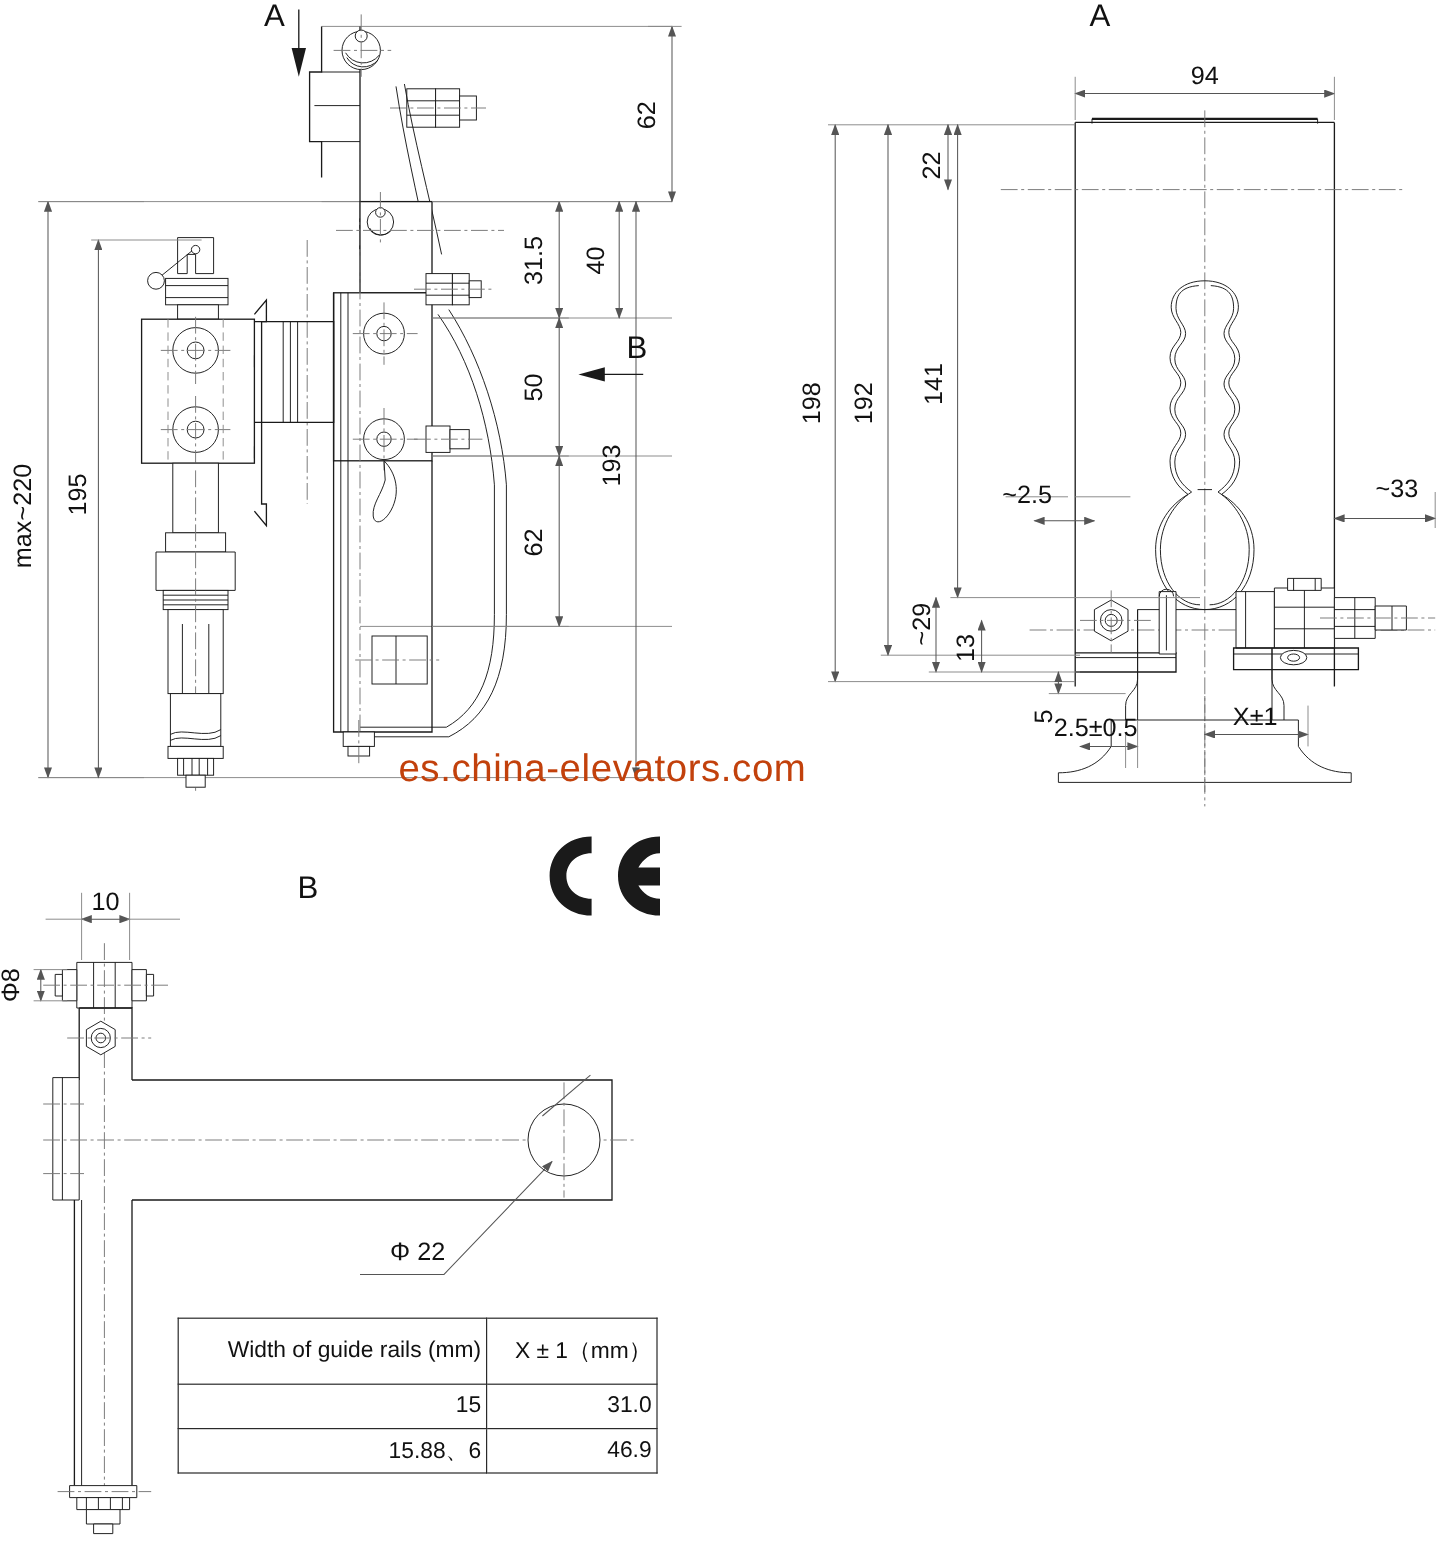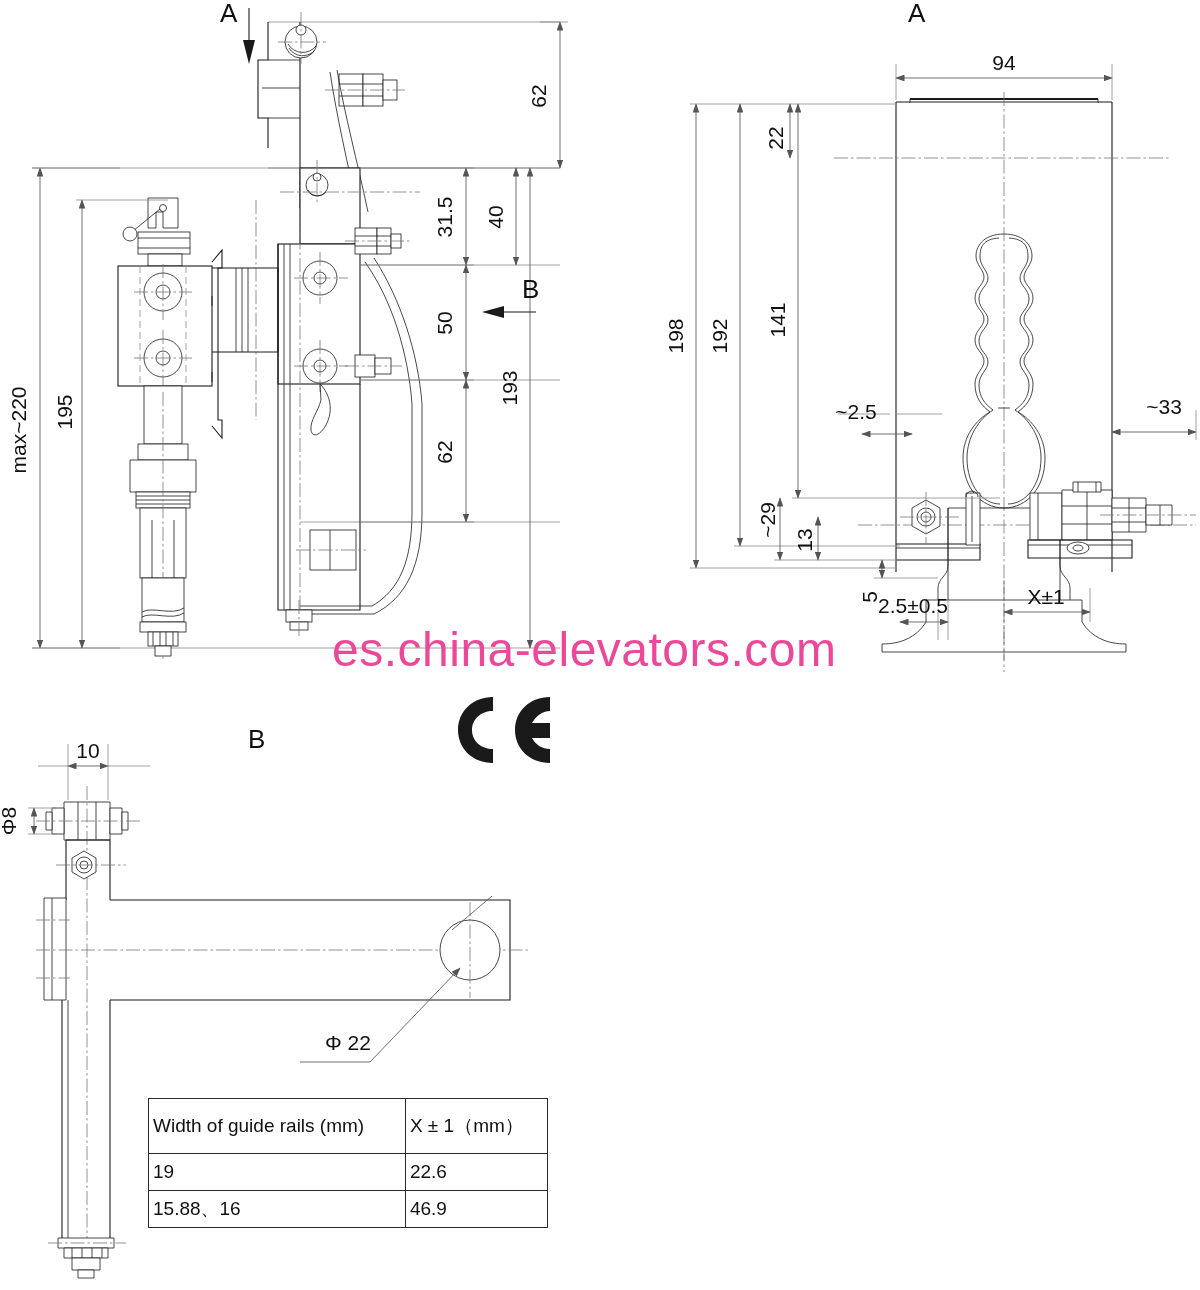--- a/index.html
+++ b/index.html
@@ -55,23 +55,23 @@
     font-size: 26px;
     fill: #111;
   }
 
   
   #watermark {
     position: absolute;
     left: 332px;
     top: 622px;
     font-family: "Liberation Sans", sans-serif;
-    font-size: 48px;
+    font-size: 32px;
     letter-spacing: 0.5px;
-    color: #ec4899;
+    color: #c2410c;
     white-space: nowrap;
     user-select: none;
     pointer-events: none;
   }
   
   #ce-mark {
     position: absolute;
     left: 447px;
     top: 690px;
     width: 120px;
@@ -85,21 +85,21 @@
     width: 400px;
     border-collapse: collapse;
     background: #fff;
   }
   #spec-table td, #spec-table th {
     border: 1.4px solid #2a2a2a;
     font-family: "Liberation Sans", sans-serif;
     font-size: 19px;
     color: #111;
     font-weight: normal;
-    text-align: left;
+    text-align: right;
     padding: 5px 4px;
   }
   #spec-table thead th { height: 44px; }
   #spec-table tbody td { height: 26px; }
   #spec-table .col-a { width: 262px; }
   #spec-table .col-b { width: 138px; }
 </style>
 </head>
 <body>
 
@@ -532,23 +532,23 @@
 
   <table id="spec-table">
     <thead>
       <tr>
         <th class="col-a">Width of guide rails (mm)</th>
         <th class="col-b">X ± 1（mm）</th>
       </tr>
     </thead>
     <tbody id="spec-table-body">
       <tr>
-        <td>19</td>
-        <td>22.6</td>
+        <td>15</td>
+        <td>31.0</td>
       </tr>
       <tr>
-        <td>15.88、16</td>
+        <td>15.88、6</td>
         <td>46.9</td>
       </tr>
     </tbody>
   </table>
 
 </div>
 
 </body></html>

